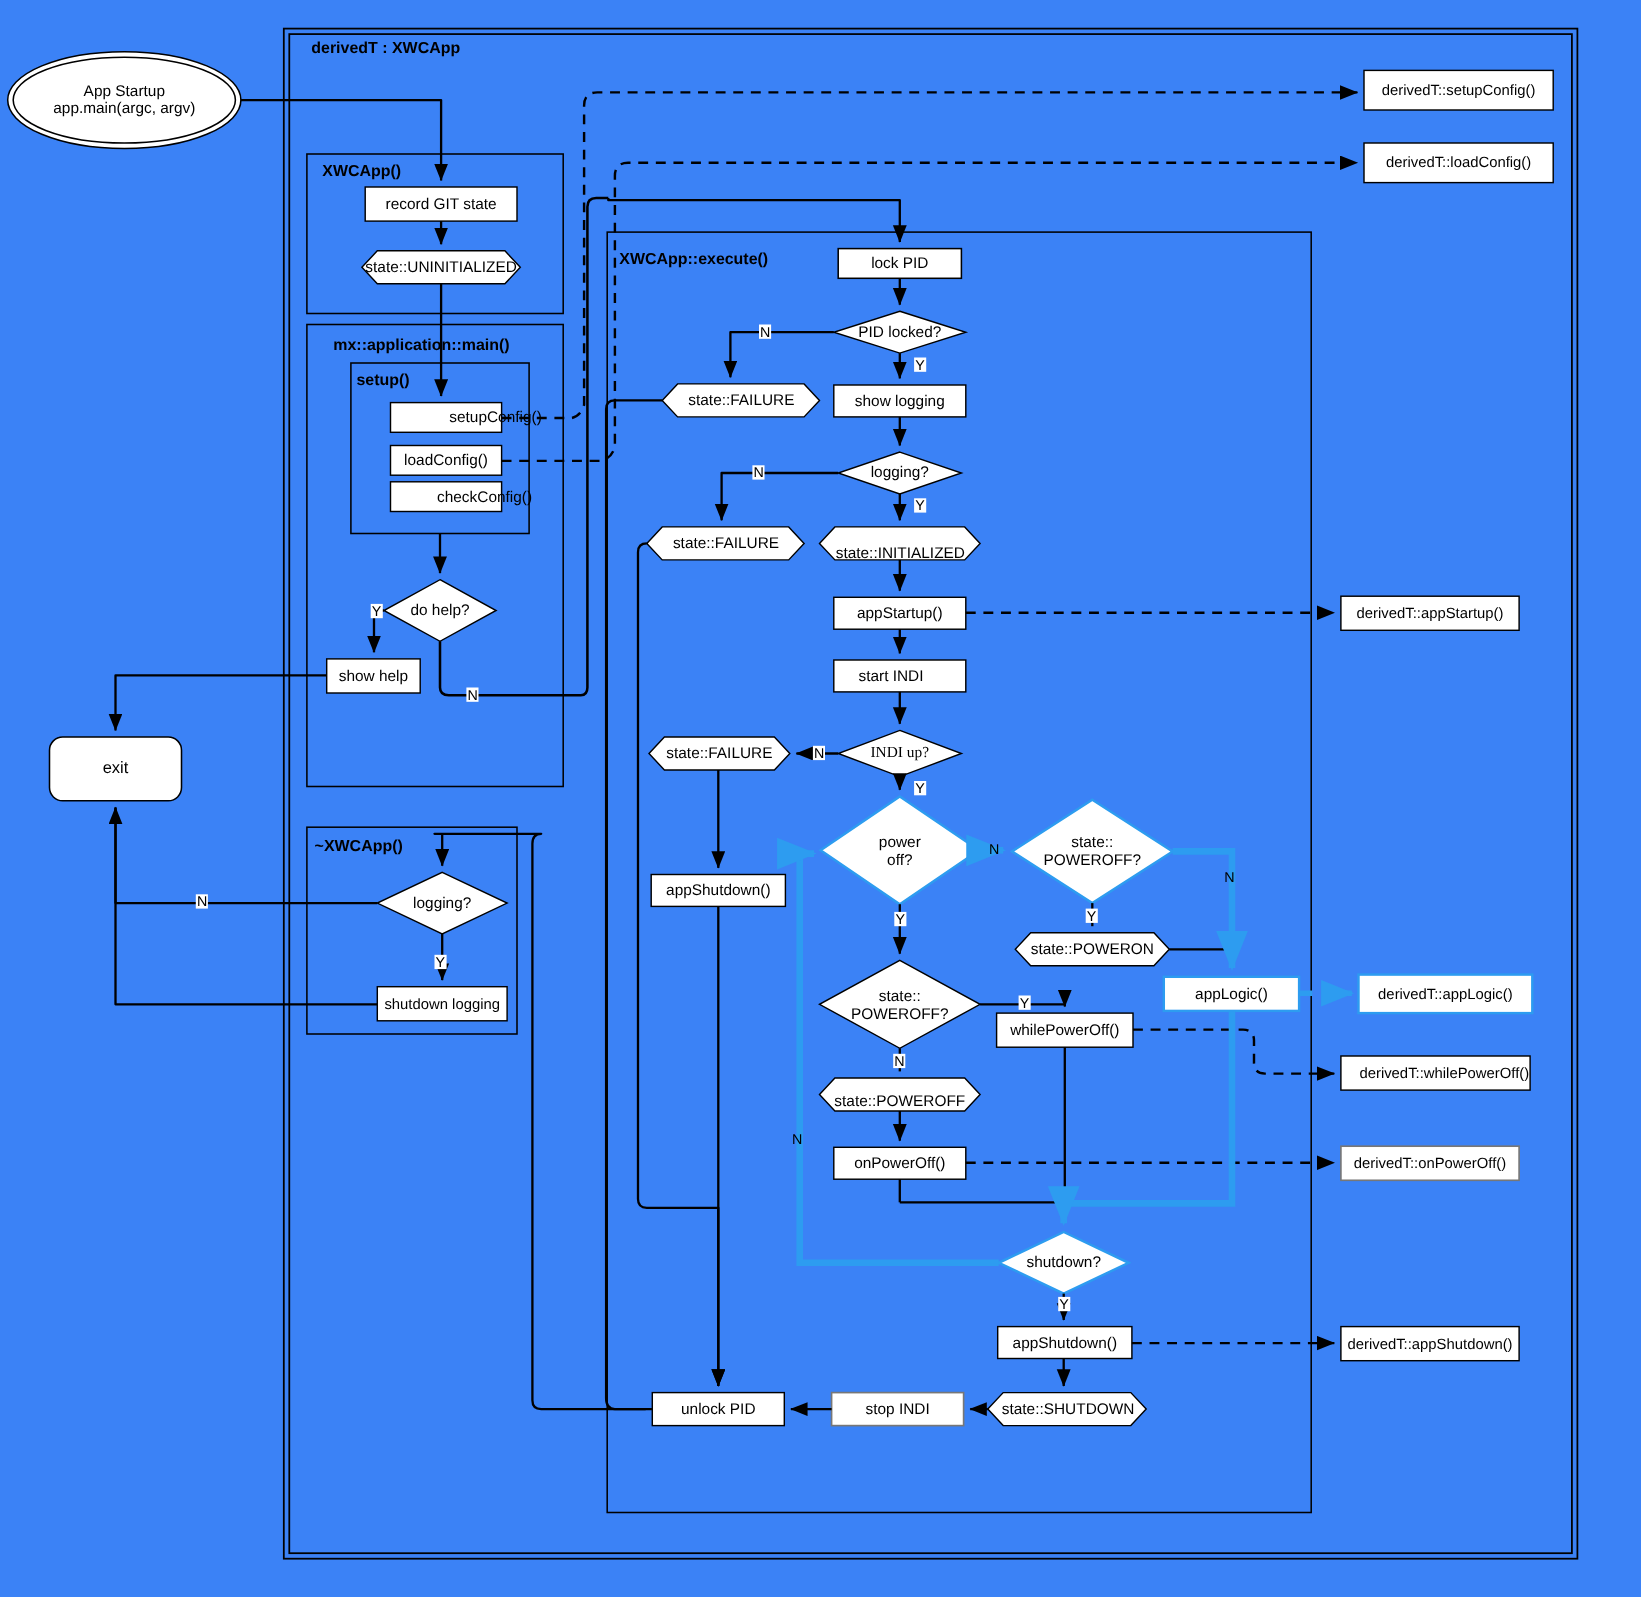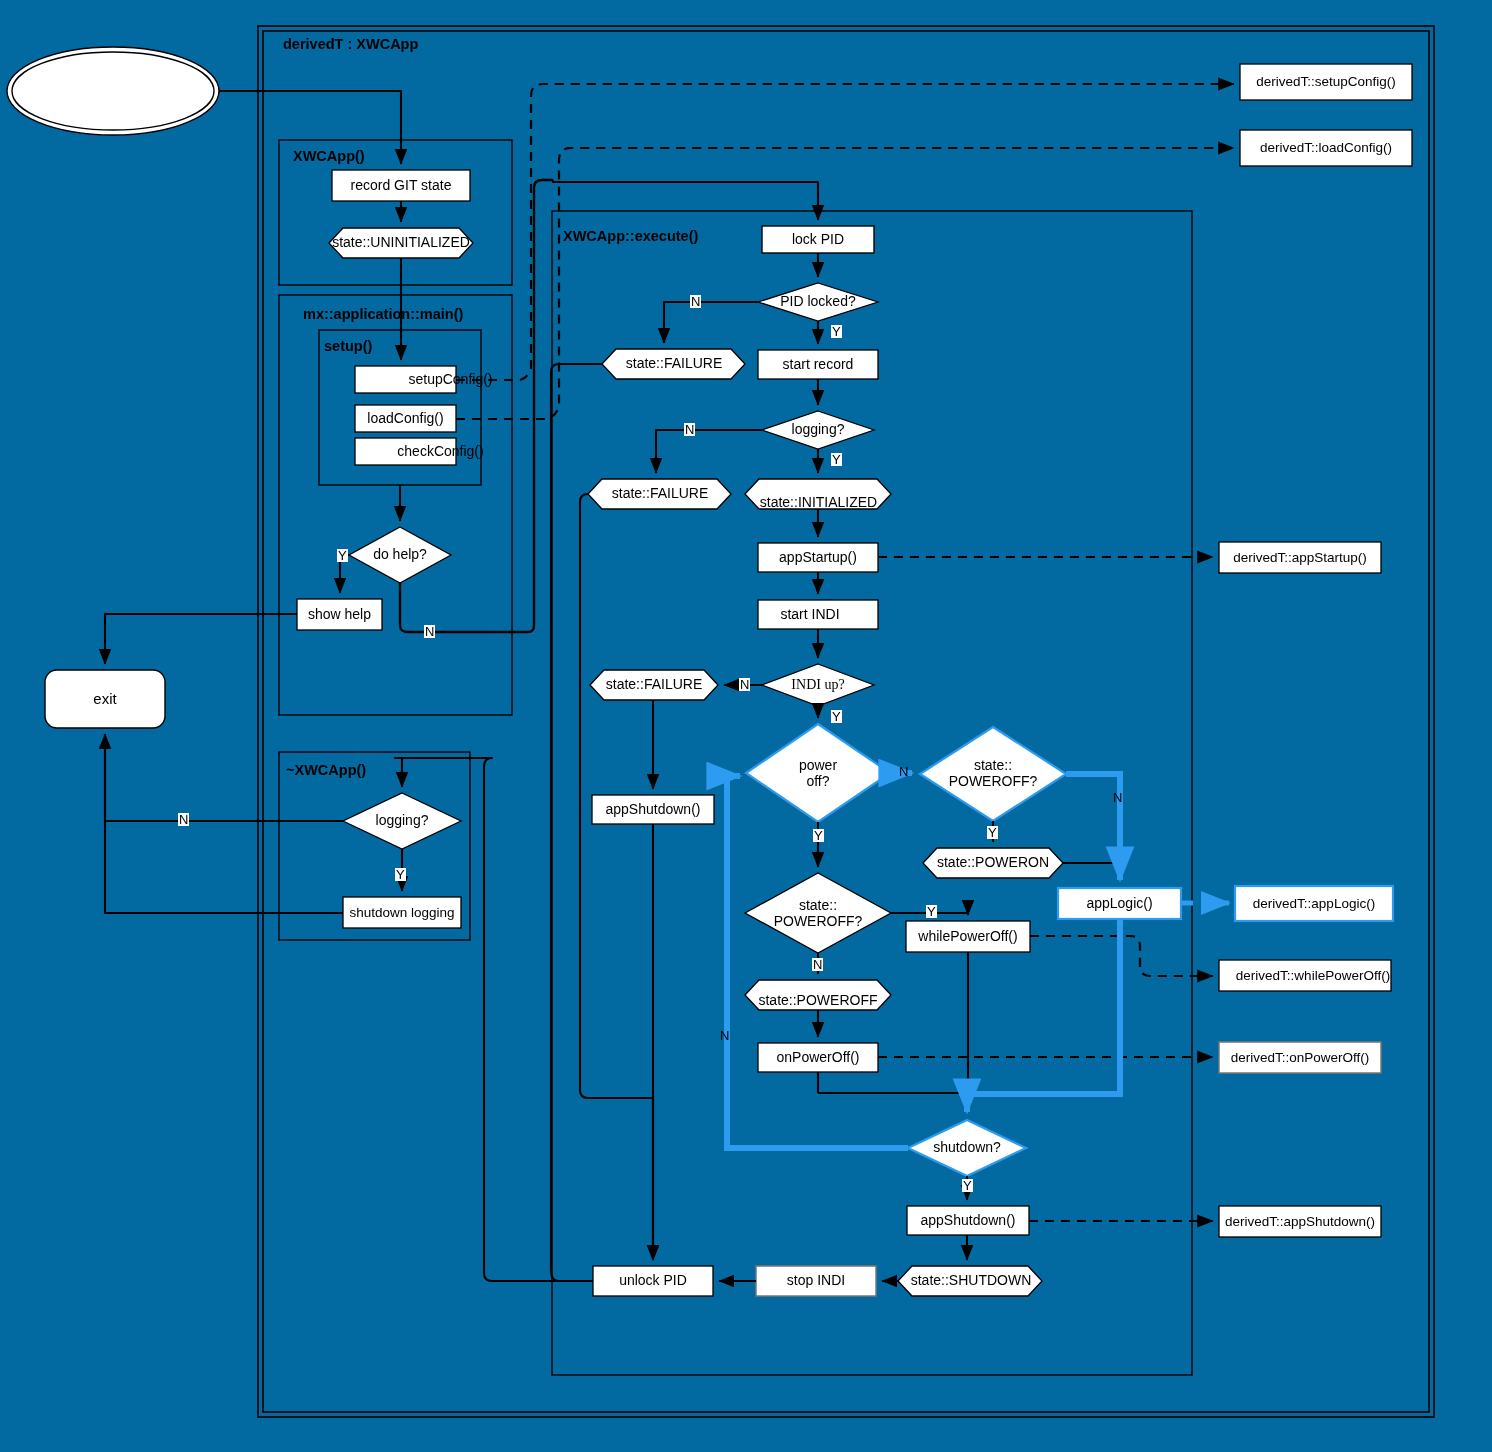--- a/index.html
+++ b/index.html
@@ -8,21 +8,21 @@
     background: #ffffff;
   }
   body {
     font-family: "Liberation Sans", sans-serif;
   }
   #stage {
     position: relative;
     width: 1492px;
     height: 1452px;
     overflow: hidden;
-    background: #0369a1;
+    background: #3b82f6;
   }
   svg.layer {
     position: absolute;
     left: 0;
     top: 0;
     width: 1492px;
     height: 1452px;
   }
   .node-text {
     position: absolute;
@@ -238,38 +238,40 @@
     </g>
   </svg>
 
   <div class="group-title" style="left:283px; top:36px;">derivedT : XWCApp</div>
   <div class="group-title" style="left:293px; top:148px;">XWCApp()</div>
   <div class="group-title" style="left:303px; top:306px;">mx::application::main()</div>
   <div class="group-title" style="left:324px; top:338px;">setup()</div>
   <div class="group-title" style="left:286px; top:762px;">~XWCApp()</div>
   <div class="group-title" style="left:563px; top:228px;">XWCApp::execute()</div>
 
+  <div class="node-text" style="left:23px; top:66px; width:180px; height:50px;">App Startup
+app.main(argc, argv)</div>
   <div class="node-text" style="left:332px; top:170px; width:138px; height:31px;">record GIT state</div>
   <div class="node-text" style="left:329px; top:228px; width:144px; height:30px;">state::UNINITIALIZED</div>
 
   <div class="node-text" style="left:355px; top:366px; width:101px; height:27px;padding-left:45px;">setupConfig()</div>
   <div class="node-text" style="left:355px; top:405px; width:101px; height:27px;">loadConfig()</div>
   <div class="node-text" style="left:355px; top:438px; width:101px; height:27px;padding-left:35px;">checkConfig()</div>
 
   <div class="node-text" style="left:355px; top:541px; width:90px; height:28px;">do help?</div>
   <div class="node-text" style="left:297px; top:599px; width:85px; height:31px;">show help</div>
   <div class="node-text" style="left:45px; top:670px; width:120px; height:58px; font-size:15px;">exit</div>
 
   <div class="node-text" style="left:357px; top:807px; width:90px; height:28px;">logging?</div>
   <div class="node-text" style="left:343px; top:897px; width:118px; height:31px; font-size:13.5px;">shutdown logging</div>
 
   <div class="node-text" style="left:762px; top:226px; width:112px; height:27px;">lock PID</div>
   <div class="node-text" style="left:763px; top:288px; width:110px; height:28px;">PID locked?</div>
   <div class="node-text" style="left:608px; top:349px; width:132px; height:30px;">state::FAILURE</div>
-  <div class="node-text" style="left:758px; top:350px; width:120px; height:29px;">start record</div>
+  <div class="node-text" style="left:758px; top:350px; width:120px; height:29px;">show logging</div>
   <div class="node-text" style="left:768px; top:416px; width:100px; height:28px;">logging?</div>
   <div class="node-text" style="left:594px; top:479px; width:132px; height:30px;">state::FAILURE</div>
   <div class="node-text" style="left:751px; top:488px; width:135px; height:30px;">state::INITIALIZED</div>
   <div class="node-text" style="left:758px; top:543px; width:120px; height:29px;">appStartup()</div>
   <div class="node-text" style="left:758px; top:600px; width:104px; height:29px;">start INDI</div>
   <div class="node-text" style="left:768px; top:671px; width:100px; height:28px;font-family:Liberation Serif, serif;">INDI up?</div>
   <div class="node-text" style="left:596px; top:670px; width:116px; height:30px;">state::FAILURE</div>
   <div class="node-text" style="left:592px; top:795px; width:122px; height:29px;">appShutdown()</div>
 
   <div class="node-text" style="left:778px; top:755px; width:80px; height:38px;">power

